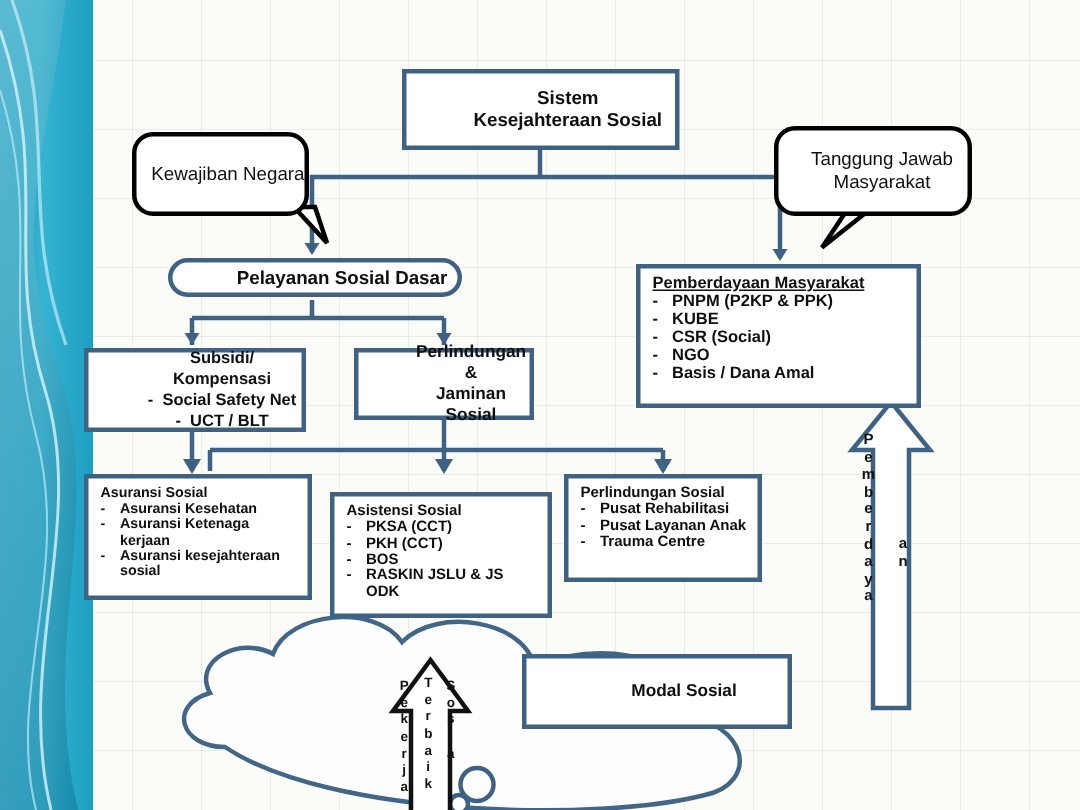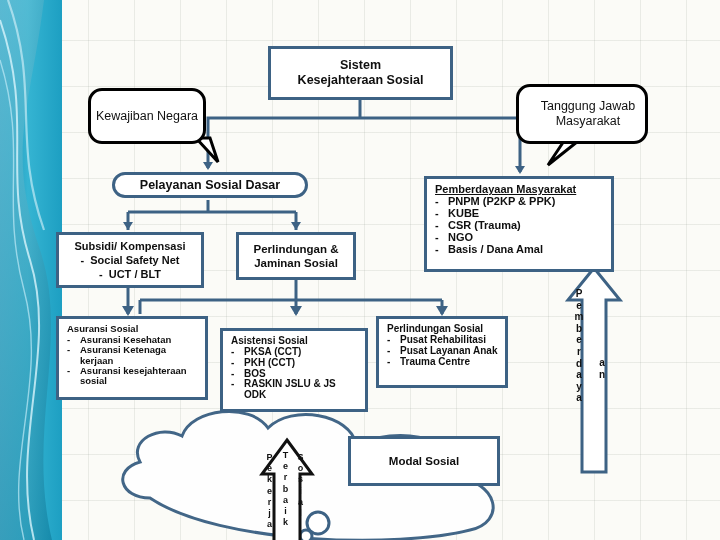--- a/index.html
+++ b/index.html
@@ -23,20 +23,21 @@
   #canvas{position:absolute;left:0;top:0;width:720px;height:540px;z-index:3;}
 
   .node{
     position:absolute;
     background:#ffffff;
     border:3px solid #3d6284;
     box-sizing:border-box;
     color:#0f0f0f;
     font-weight:bold;
     z-index:5;
+    padding-left:36px;
   }
   .node .title{font-weight:bold;}
   .ctr{display:flex;align-items:center;justify-content:center;text-align:center;flex-direction:column;}
   .lst{padding:4px 6px 19px 8px;text-align:left;}
   .lst .title{display:block;margin-bottom:1px;}
   .row{display:flex;gap:6px;line-height:1.08;}
   .row .dash{width:7px;flex:none;}
   .bubble{
     position:absolute;background:#ffffff;border:3px solid #000;border-radius:14px;
     color:#111;font-size:12.5px;display:flex;align-items:center;justify-content:center;
@@ -121,21 +122,21 @@
   <path d="M594,268 L620,300 L606,300 L606,472 L582,472 L582,300 L568,300 Z" fill="#ffffff" stroke="#3d6284" stroke-width="3" stroke-linejoin="miter"></path>
 
   <path d="M287,440 L312,474 L300,474 L300,560 L274,560 L274,474 L262,474 Z" fill="#ffffff" stroke="#111111" stroke-width="3" stroke-linejoin="miter"></path>
 </svg>
 
 <div class="node ctr" style="left:268px;top:46px;width:185px;height:54px;font-size:12.5px;line-height:15px;">
   <span>Sistem</span>
   <span>Kesejahteraan Sosial</span>
 </div>
 
-<div class="bubble" style="left:88px;top:88px;width:112px;height:50px;">
+<div class="bubble" style="left:88px;top:88px;width:112px;height:50px;justify-content:flex-end;">
   <span>Kewajiban Negara</span>
 </div>
 
 <div class="bubble" style="left:516px;top:84px;width:114px;height:54px;flex-direction:column;line-height:15px;padding-left:12px;">
   <span>Tanggung Jawab</span>
   <span>Masyarakat</span>
 </div>
 
 <div class="node ctr" style="left:112px;top:172px;width:196px;height:26px;font-size:12.5px;border-radius:13px;">
   <span>Pelayanan Sosial Dasar</span>
@@ -146,21 +147,21 @@
   <div class="row">
       <span class="dash">-</span>
       <span>PNPM (P2KP &amp; PPK)</span>
     </div>
   <div class="row">
       <span class="dash">-</span>
       <span>KUBE</span>
     </div>
   <div class="row">
       <span class="dash">-</span>
-      <span>CSR (Trauma)</span>
+      <span>CSR (Social)</span>
     </div>
   <div class="row">
       <span class="dash">-</span>
       <span>NGO</span>
     </div>
   <div class="row">
       <span class="dash">-</span>
       <span>Basis / Dana Amal</span>
     </div>
 </div>
@@ -221,21 +222,21 @@
   <div class="row">
       <span class="dash">-</span>
       <span>Pusat Layanan Anak</span>
     </div>
   <div class="row">
       <span class="dash">-</span>
       <span>Trauma Centre</span>
     </div>
 </div>
 
-<div class="node ctr" style="left:348px;top:436px;width:152px;height:50px;font-size:11.5px;">
+<div class="node ctr" style="left:348px;top:436px;width:180px;height:50px;font-size:11.5px;">
   <span>Modal Sosial</span>
 </div>
 
 <div class="vtext" style="left:572px;top:288px;width:14px;font-size:10px;line-height:11.6px;">
   <span>P</span>
     <span>e</span>
     <span>m</span>
     <span>b</span>
     <span>e</span>
     <span>r</span>

